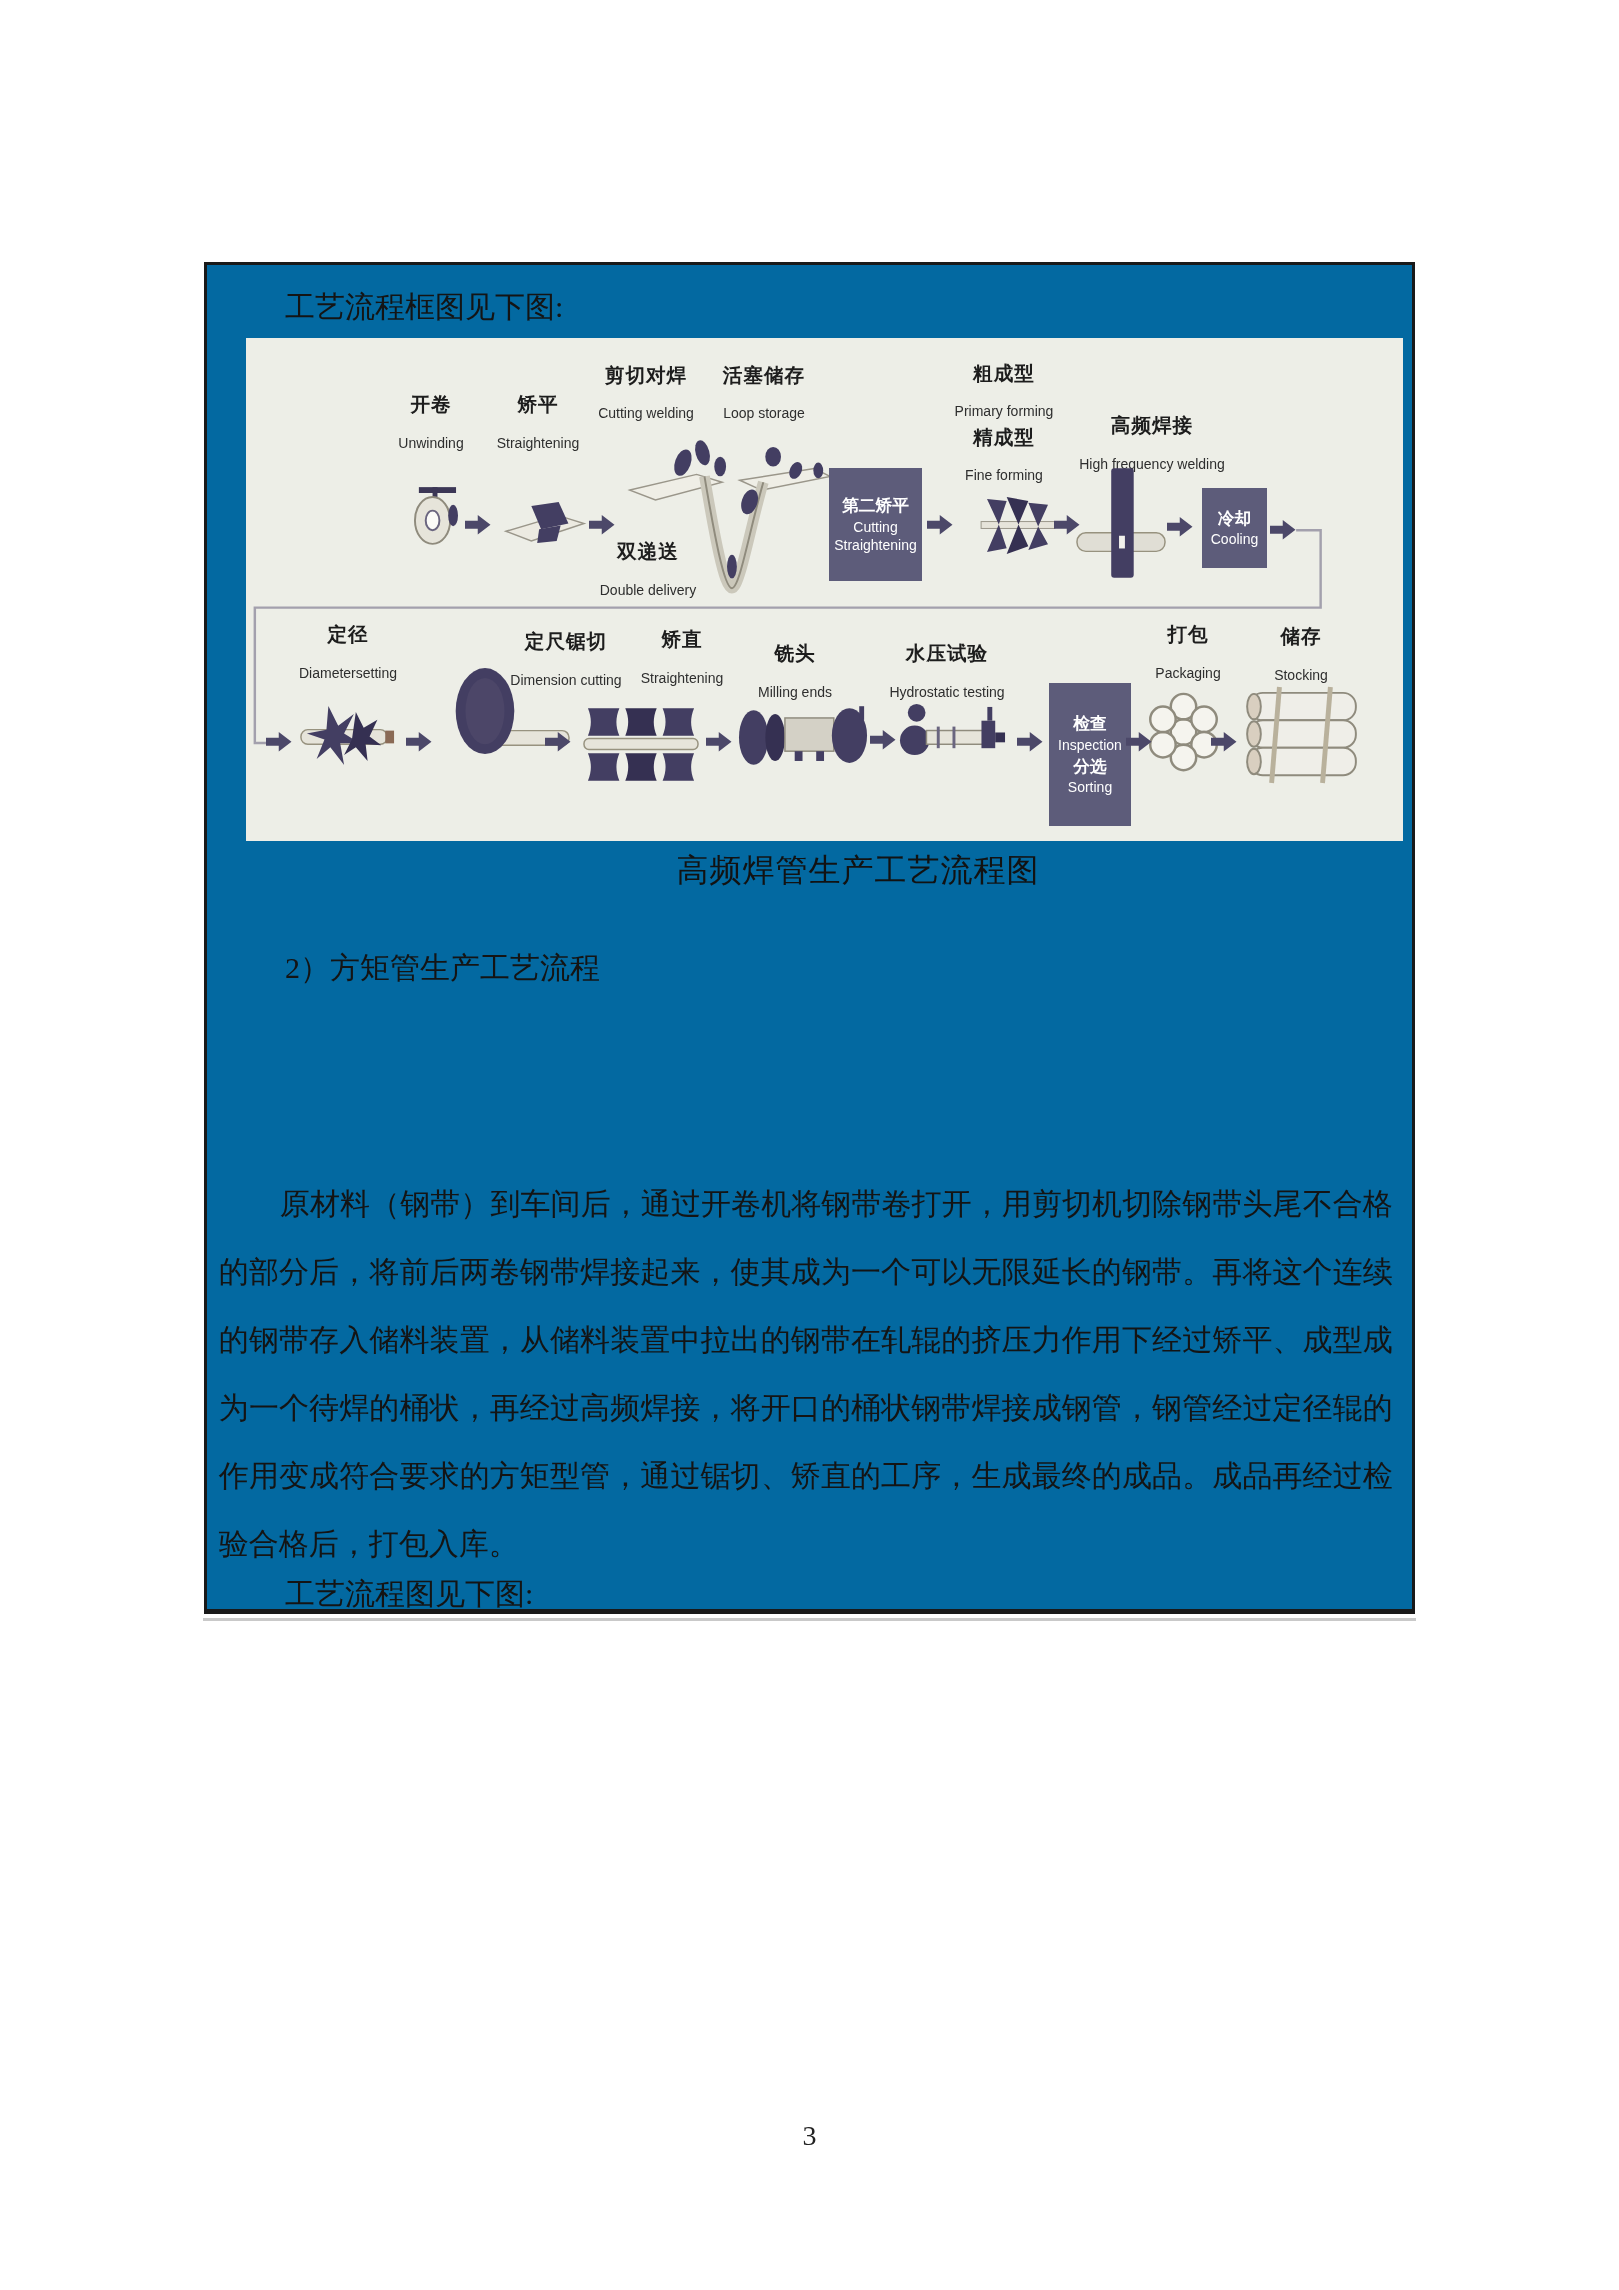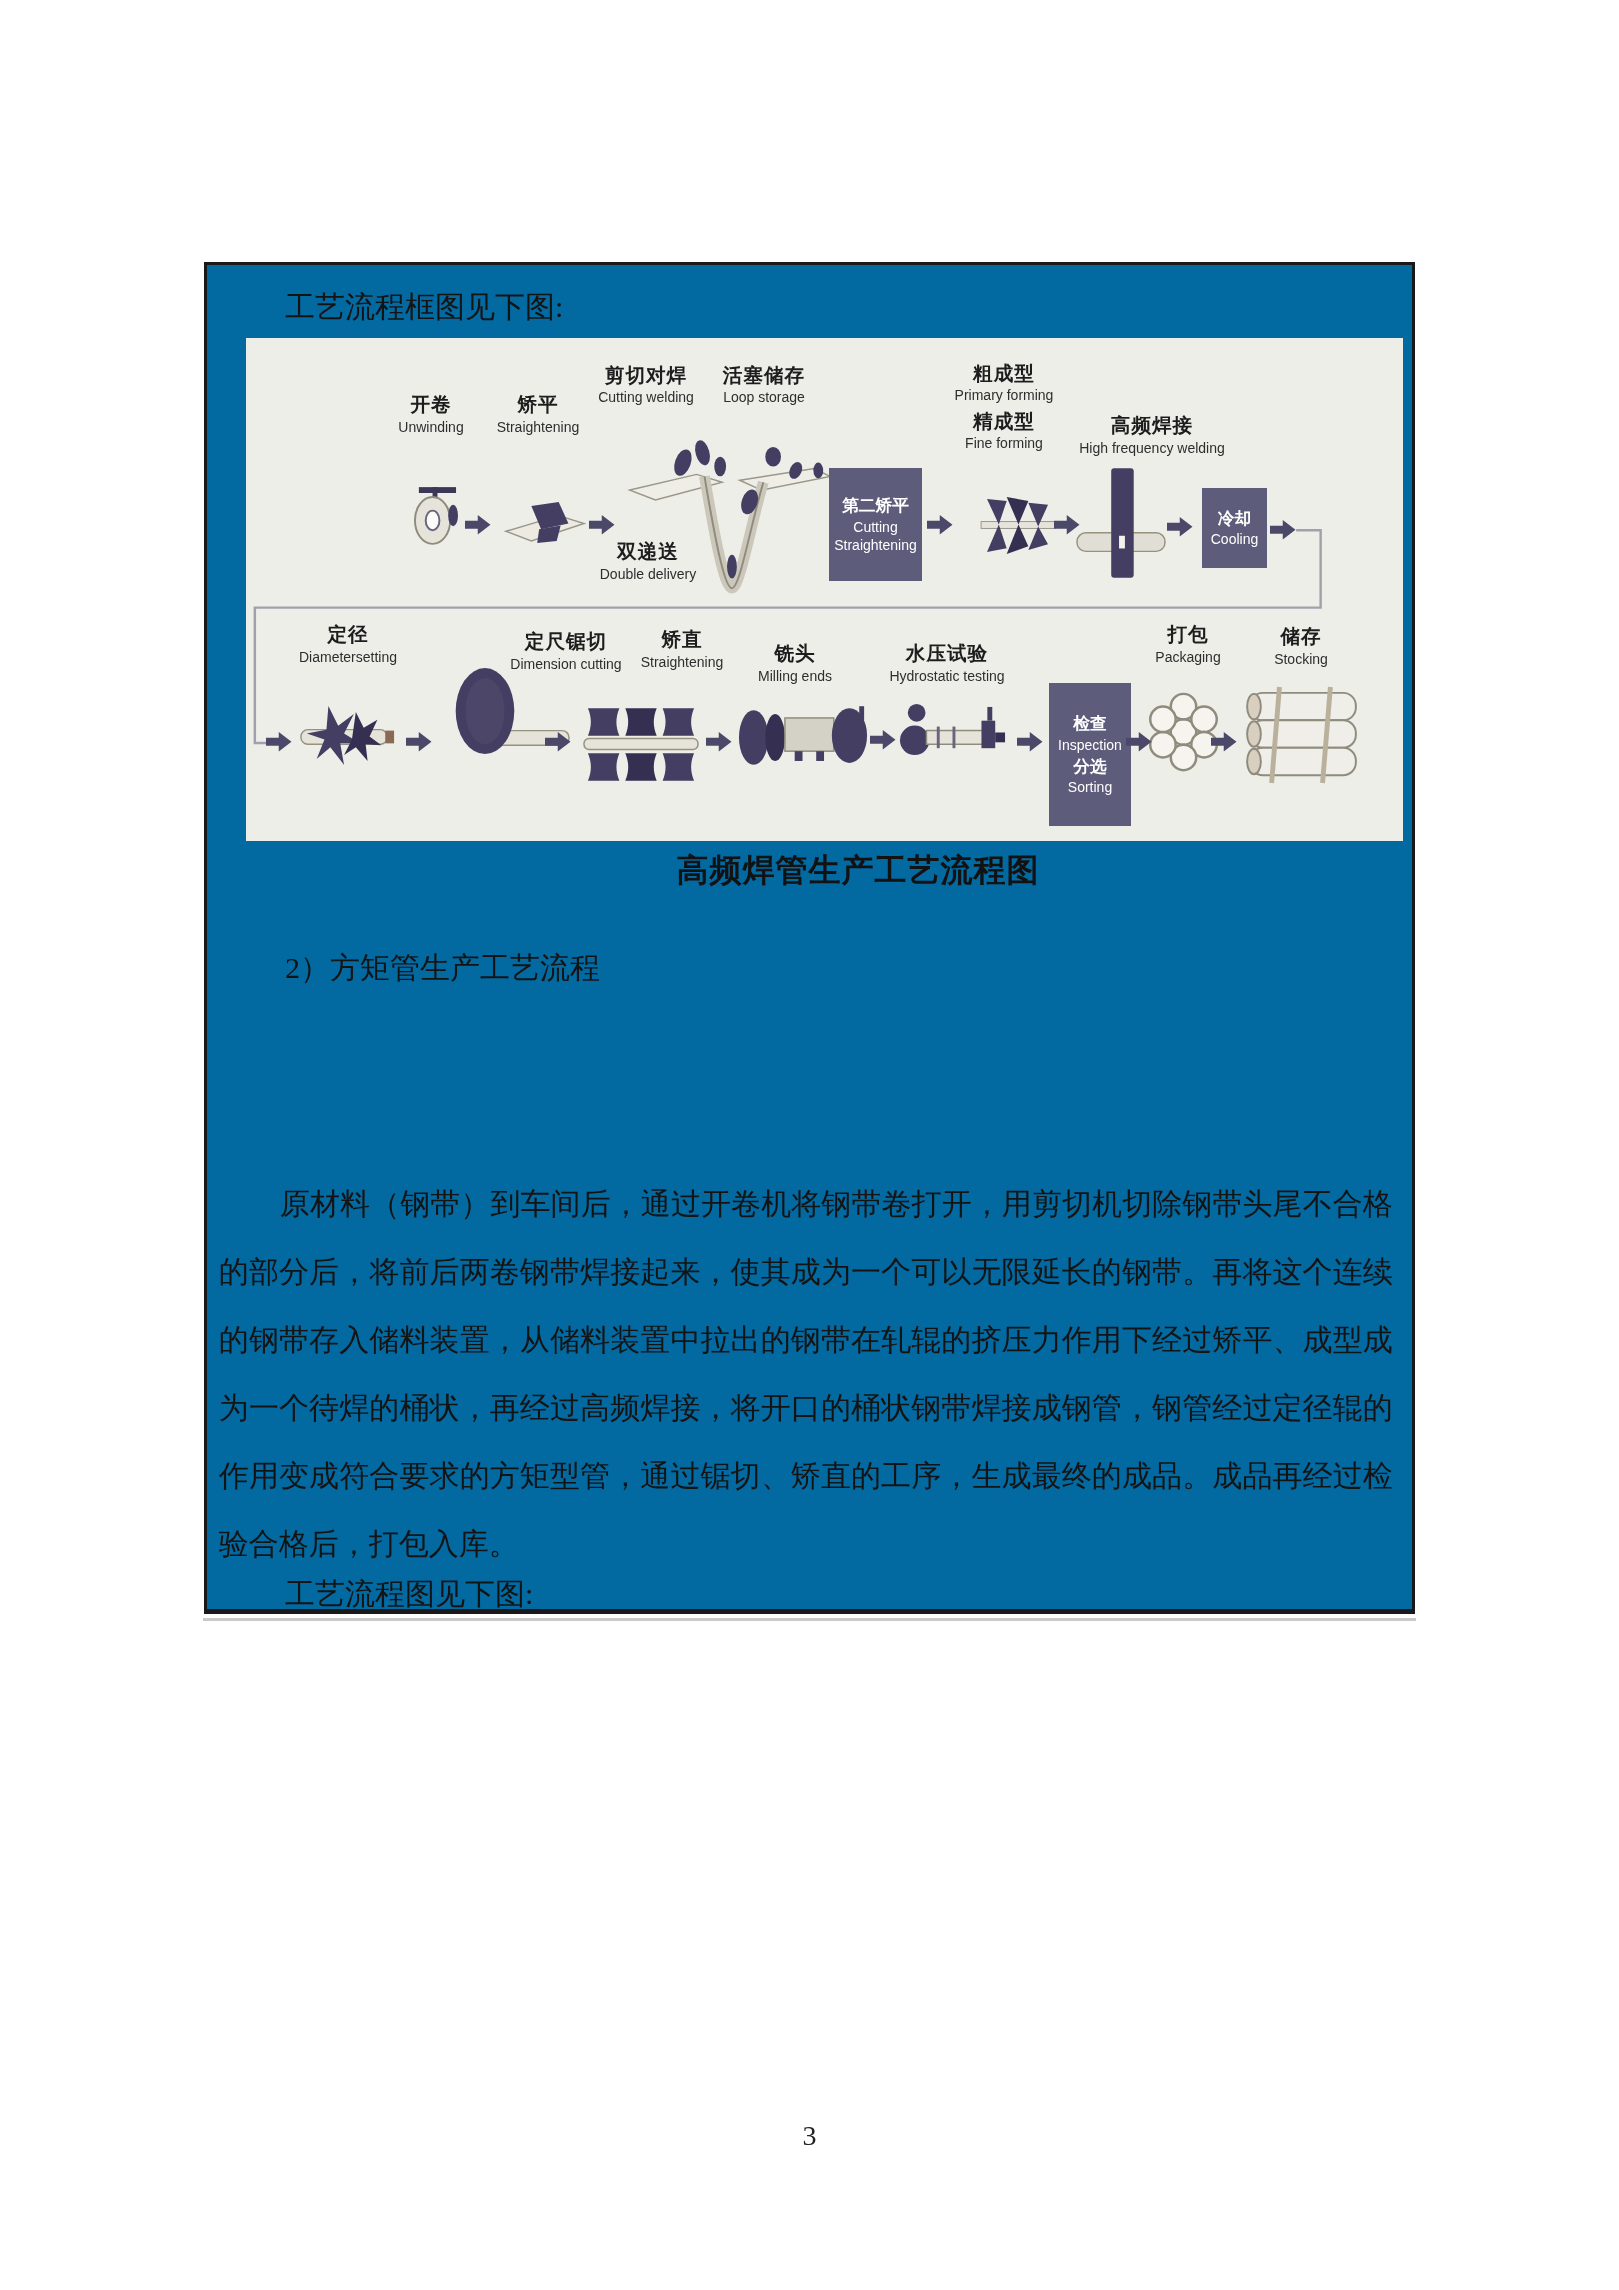--- a/index.html
+++ b/index.html
@@ -2,32 +2,32 @@
 <html><head>
 <meta charset="utf-8">
 <style>
   html,body{margin:0;padding:0;background:#ffffff;}
   body{width:1619px;height:2291px;position:relative;font-family:"Liberation Serif","DejaVu Serif",serif;}
   .docbox{position:absolute;left:204px;top:262px;width:1211px;height:1352px;
           border:3.9px solid #191919;border-bottom-width:5.9px;box-sizing:border-box;background:#0369a1;}
   .docbox::after{content:"";position:absolute;left:-3.9px;right:-3.9px;bottom:-11.8px;height:2.9px;background:#c9c9c9;}
   .line{position:absolute;font-size:30px;color:#141414;white-space:nowrap;}
   .caption{position:absolute;left:0;width:1204px;box-sizing:border-box;padding-left:98px;
-           text-align:center;font-size:32px;font-weight:700;color:#121212;letter-spacing:1px;}
+           text-align:center;font-size:32px;font-weight:400;color:#121212;letter-spacing:1px;}
   .para{position:absolute;left:11.8px;width:1174px;margin:0;font-size:30px;line-height:68px;
         color:#141414;text-align:justify;text-indent:61px;}
   .pagenum{position:absolute;left:0;top:2120px;width:1619px;text-align:center;
            font-size:28px;color:#222;}
   
   .diagram{position:absolute;left:39px;top:73px;width:1157px;height:503px;background:#edeee7;}
   .flow-label{position:absolute;width:196px;text-align:center;transform:translateX(-50%);}
   .zh{font-family:"Liberation Sans","DejaVu Sans",sans-serif;font-weight:600;font-size:19.6px;
       color:#1d1d1d;letter-spacing:1px;line-height:23.5px;}
   .en{font-family:"Liberation Sans","DejaVu Sans",sans-serif;font-weight:400;font-size:14px;
-      color:#2e2e2e;line-height:16.7px;margin-top:2px;}
+      color:#2e2e2e;line-height:16.7px;margin-top:18px;}
   .sbox{position:absolute;background:#5d5c7a;color:#ffffff;display:flex;flex-direction:column;
         align-items:center;justify-content:center;text-align:center;}
   .sbox .bzh{font-family:"Liberation Sans","DejaVu Sans",sans-serif;font-weight:600;font-size:16.7px;line-height:23.5px;}
   .sbox .ben{font-family:"Liberation Sans","DejaVu Sans",sans-serif;font-weight:400;font-size:14px;line-height:18.6px;}
   .abs{position:absolute;}
   svg{display:block;overflow:visible;}
 </style>
 </head>
 <body>
 

